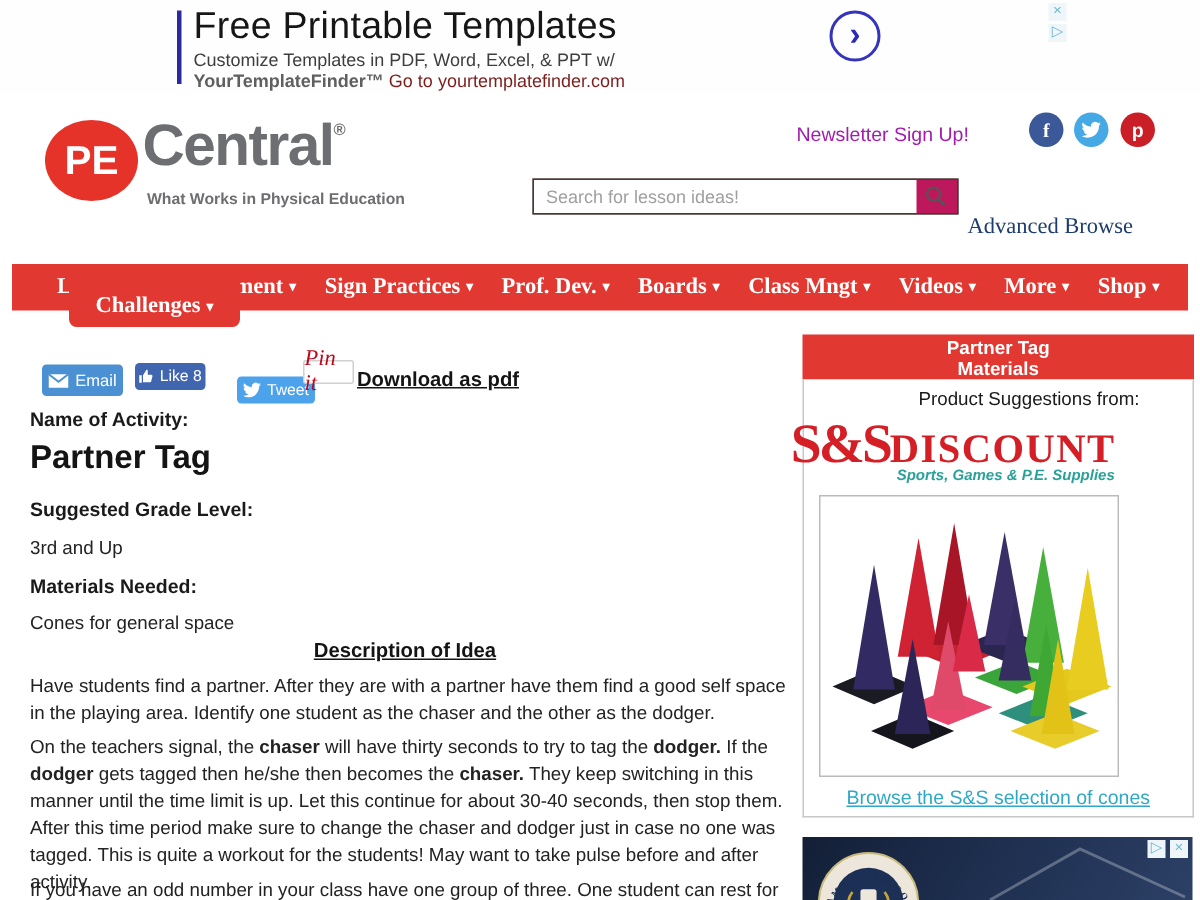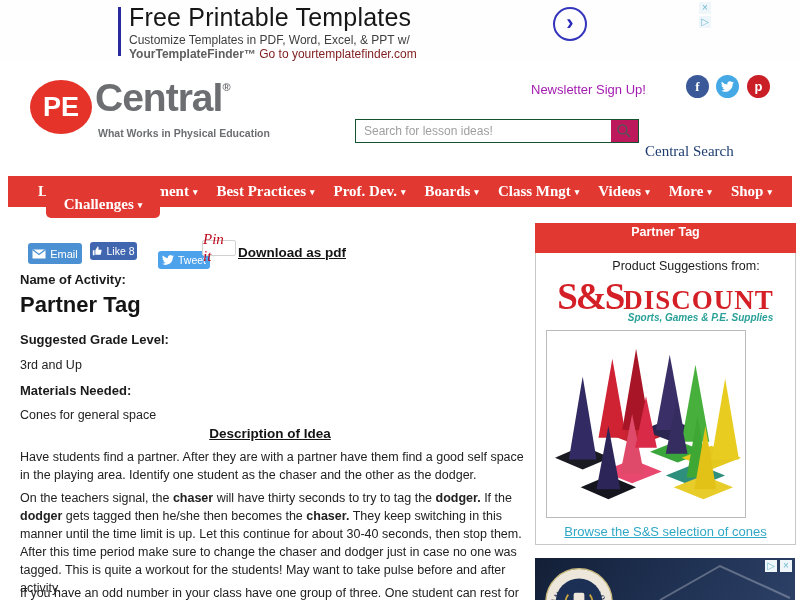--- a/index.html
+++ b/index.html
@@ -56,21 +56,21 @@
   .m-text  { position:absolute; left:20px; font-size:12.5px; color:#222; }
   .m-title { position:absolute; left:20px; top:292px; font-size:22px; font-weight:bold; color:#141414; }
   .m-desc-h { position:absolute; left:20px; top:426px; width:500px; text-align:center; font-size:13.5px; font-weight:bold; text-decoration:underline; color:#141414; }
   .para { position:absolute; left:20px; width:505px; font-size:12.5px; color:#222; line-height:18px; }
   .b { font-weight:bold; }
 
   
   .sb-head { position:absolute; left:535px; top:223px; width:261px; height:30px; background:#e23832; color:#fff; text-align:center; font-size:12.5px; font-weight:bold; line-height:14px; padding-top:2px; }
   .sb-box { position:absolute; left:535px; top:253px; width:261px; height:292px; background:#fff; border:1px solid #c8c8c8; border-top:none; }
   .sb-sugg { position:absolute; left:535px; top:259px; width:302px; text-align:center; font-size:12.5px; color:#1a1a1a; }
-  .ss-logo { position:absolute; left:535px; top:275px; width:261px; text-align:center; cursor:pointer; font-family:"Liberation Serif", serif; color:#d51f26; }
+  .ss-logo { position:absolute; left:505px; top:275px; width:261px; text-align:center; cursor:pointer; font-family:"Liberation Serif", serif; color:#d51f26; }
   .ss-ss { font-size:37px; font-weight:bold; letter-spacing:-2px; }
   .ss-disc { font-size:27px; font-weight:bold; letter-spacing:1px; }
   .ss-tag { display:block; margin-top:-6px; padding-left:70px; font-size:10px; font-weight:bold; font-style:italic; color:#2aa198; font-family:"Liberation Sans", sans-serif; }
   .sb-img { position:absolute; left:546px; top:330px; width:200px; height:188px; border:1px solid #bbb; background:#fff; cursor:pointer; }
   .sb-link { position:absolute; left:535px; top:524px; width:261px; text-align:center; font-size:13px; color:#2fa8c5; text-decoration:underline; cursor:pointer; }
   .ad2 { position:absolute; left:535px; top:558px; width:260px; height:42px; background:linear-gradient(120deg,#131f36 0%,#1d2e4e 45%,#2c4066 100%); cursor:pointer; overflow:hidden; }
   .ad2-ac { left:765px; top:560px; }
   .ad2-x { left:780px; top:560px; }
   .seal { position:absolute; left:543px; top:566px; }
   .ad2-lines { position:absolute; left:640px; top:558px; }
@@ -109,27 +109,27 @@
 
   <div class="searchwrap">
     <input type="text" placeholder="Search for lesson ideas!" style="">
     <span class="searchbtn">
       <svg width="16" height="16" viewBox="0 0 20 20">
           <circle cx="8" cy="8" r="5.5" fill="none" stroke="#555" stroke-width="1.8"></circle>
           <line x1="12.5" y1="12.5" x2="17.5" y2="17.5" stroke="#555" stroke-width="2.2"></line>
         </svg>
     </span>
   </div>
-  <div class="advsearch">Central Search</div>
+  <div class="advsearch">Advanced Browse</div>
 
   <div class="nav">
     <div class="nav-row">
       <span class="nav-item"><span>Lessons</span><span class="nav-chev">▾</span></span>
       <span class="nav-item"><span>Assessment</span><span class="nav-chev">▾</span></span>
-      <span class="nav-item"><span>Best Practices</span><span class="nav-chev">▾</span></span>
+      <span class="nav-item"><span>Sign Practices</span><span class="nav-chev">▾</span></span>
       <span class="nav-item"><span>Prof. Dev.</span><span class="nav-chev">▾</span></span>
       <span class="nav-item"><span>Boards</span><span class="nav-chev">▾</span></span>
       <span class="nav-item"><span>Class Mngt</span><span class="nav-chev">▾</span></span>
       <span class="nav-item"><span>Videos</span><span class="nav-chev">▾</span></span>
       <span class="nav-item"><span>More</span><span class="nav-chev">▾</span></span>
       <span class="nav-item"><span>Shop</span><span class="nav-chev">▾</span></span>
     </div>
   </div>
   <div class="nav-chip">
     <span><span>Challenges</span><span class="nav-chev">▾</span></span>
@@ -168,20 +168,21 @@
   <div class="para" style="top:448px;"><span>Have students find a partner. After they are with a partner have them find a good self space in the playing area. Identify one student as the chaser and the other as the dodger.</span></div>
 
   <div class="para" style="top:489px;">
     <span>On the teachers signal, the </span><span class="b">chaser</span><span> will have thirty seconds to try to tag the </span><span class="b">dodger.</span><span> If the </span><span class="b">dodger</span><span> gets tagged then he/she then becomes the </span><span class="b">chaser.</span><span> They keep switching in this manner until the time limit is up. Let this continue for about 30-40 seconds, then stop them. After this time period make sure to change the chaser and dodger just in case no one was tagged. This is quite a workout for the students! May want to take pulse before and after activity.</span>
   </div>
 
   <div class="para" style="top:584px;"><span>If you have an odd number in your class have one group of three. One student can rest for the 30</span></div>
 
   <div class="sb-head">
     <div>Partner Tag</div>
+    <div>Materials</div>
   </div>
   <div class="sb-box"></div>
   <div class="sb-sugg">Product Suggestions from:</div>
 
   <div class="ss-logo">
     <span class="ss-ss">S&amp;S</span><span class="ss-disc">DISCOUNT</span>
     <span class="ss-tag">Sports, Games &amp; P.E. Supplies</span>
   </div>
 
   <div class="sb-img">

